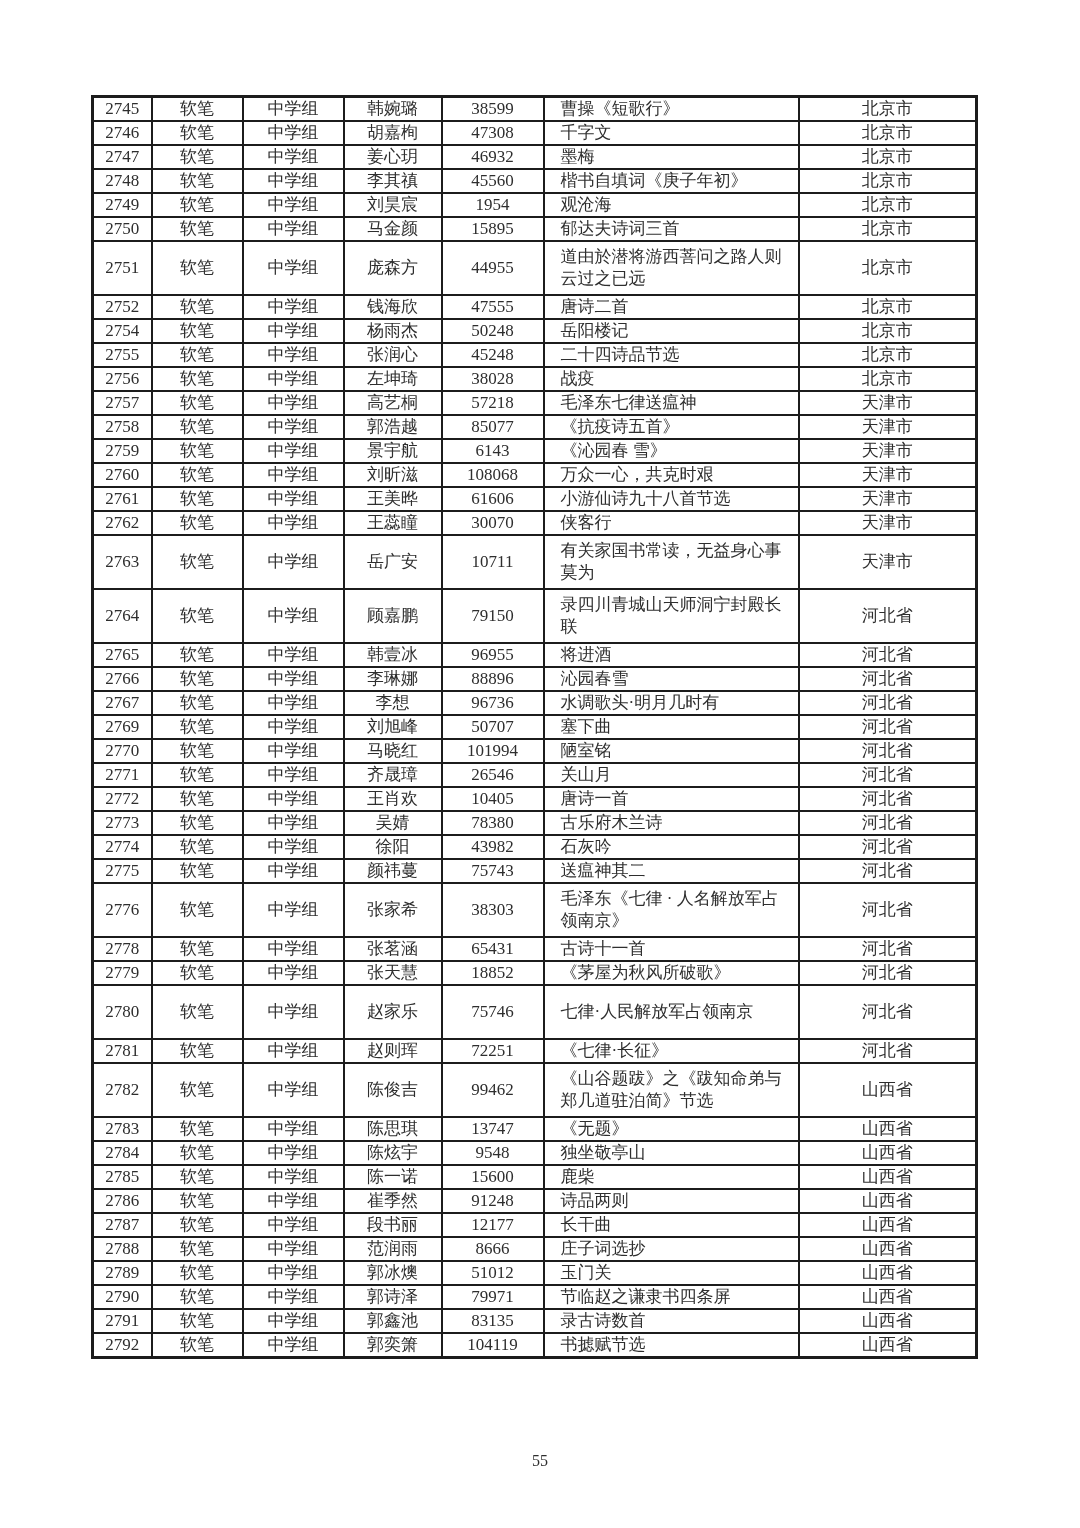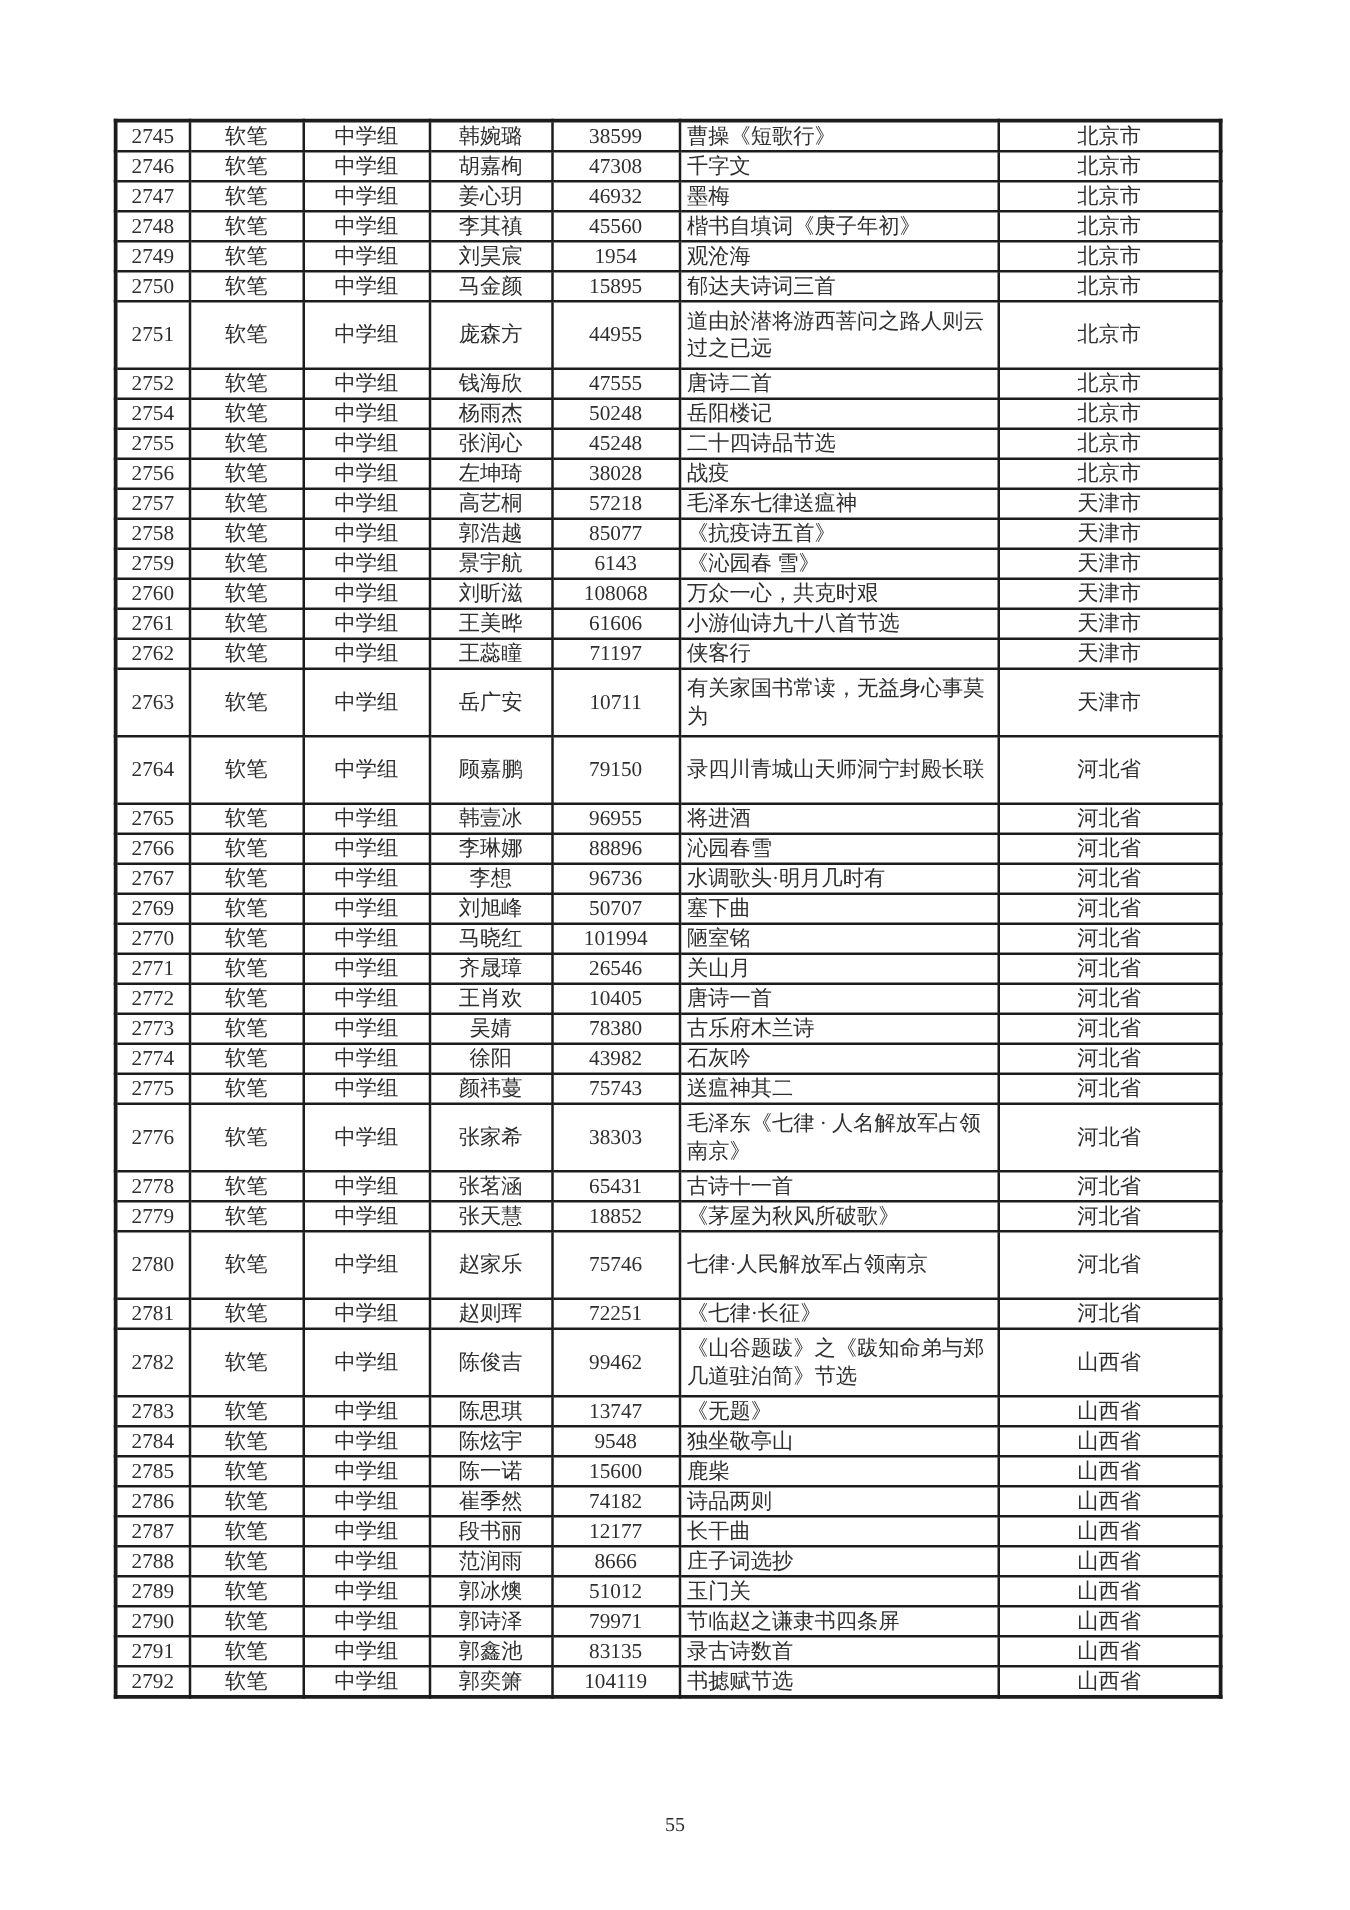--- a/index.html
+++ b/index.html
@@ -35,21 +35,21 @@
     vertical-align: middle;
     overflow: hidden;
     white-space: normal;
     word-break: break-all;
   }
   table.entries tr.tall td {
     height: 52px;
   }
   table.entries td.c5 {
     text-align: left;
-    padding-left: 5px;
+    padding-left: 16px;
     padding-right: 8px;
     border-radius: 10px;
   }
   .page-number {
     position: absolute;
     top: 1452px;
     left: 0;
     width: 100%;
     text-align: center;
     font-size: 16px;
@@ -214,21 +214,21 @@
           <td class="c3">王美晔</td>
           <td class="c4">61606</td>
           <td class="c5">小游仙诗九十八首节选</td>
           <td class="c6">天津市</td>
         </tr>
         <tr>
           <td class="c0">2762</td>
           <td class="c1">软笔</td>
           <td class="c2">中学组</td>
           <td class="c3">王蕊瞳</td>
-          <td class="c4">71197</td>
+          <td class="c4">30070</td>
           <td class="c5">侠客行</td>
           <td class="c6">天津市</td>
         </tr>
         <tr class="tall">
           <td class="c0">2763</td>
           <td class="c1">软笔</td>
           <td class="c2">中学组</td>
           <td class="c3">岳广安</td>
           <td class="c4">10711</td>
           <td class="c5">有关家国书常读，无益身心事莫为</td>
@@ -412,21 +412,21 @@
           <td class="c3">陈一诺</td>
           <td class="c4">15600</td>
           <td class="c5">鹿柴</td>
           <td class="c6">山西省</td>
         </tr>
         <tr>
           <td class="c0">2786</td>
           <td class="c1">软笔</td>
           <td class="c2">中学组</td>
           <td class="c3">崔季然</td>
-          <td class="c4">74182</td>
+          <td class="c4">91248</td>
           <td class="c5">诗品两则</td>
           <td class="c6">山西省</td>
         </tr>
         <tr>
           <td class="c0">2787</td>
           <td class="c1">软笔</td>
           <td class="c2">中学组</td>
           <td class="c3">段书丽</td>
           <td class="c4">12177</td>
           <td class="c5">长干曲</td>

